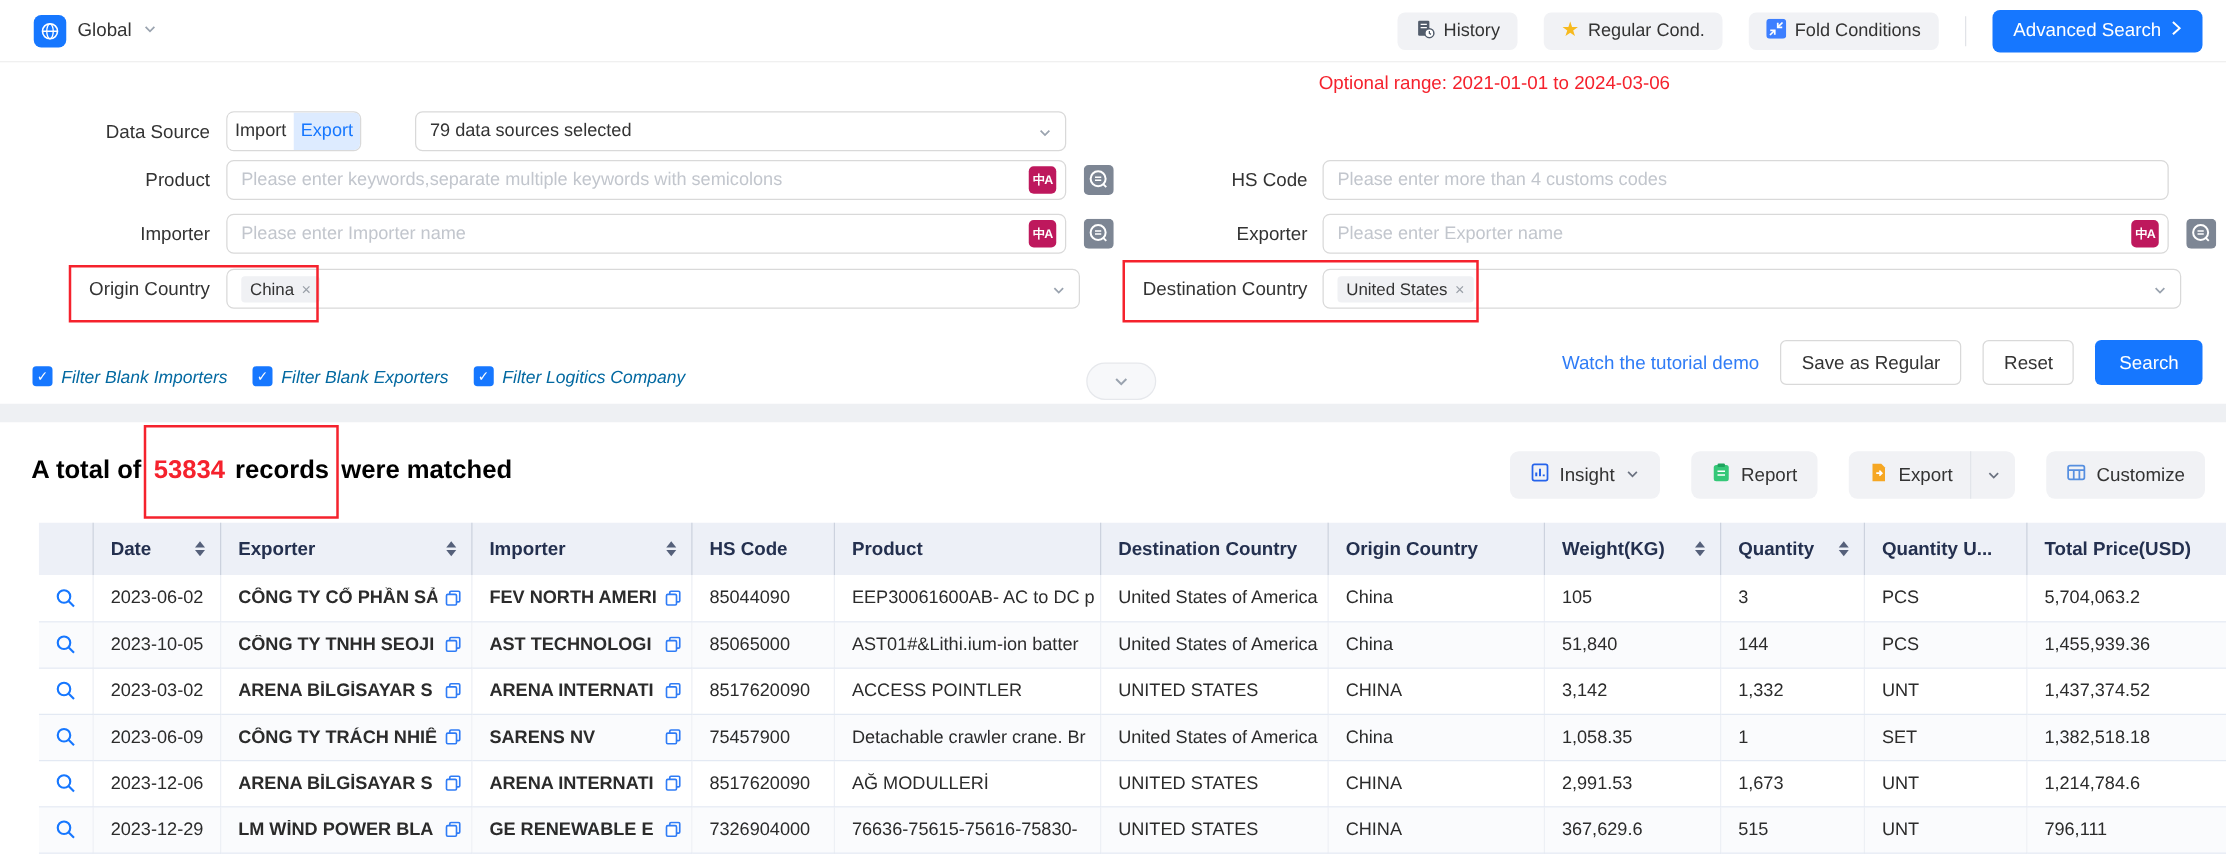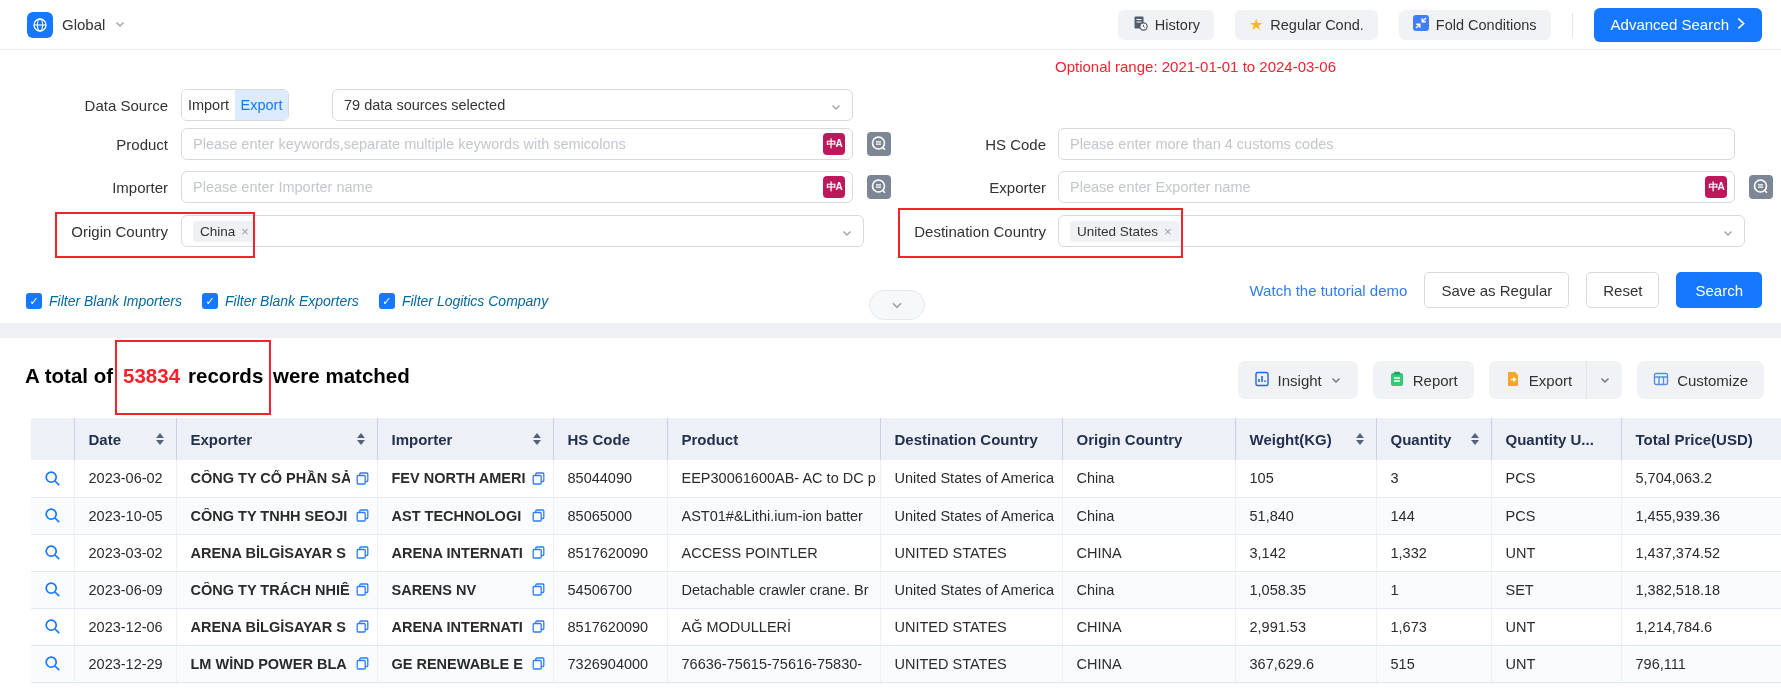--- a/index.html
+++ b/index.html
@@ -92,21 +92,21 @@
 
   
   .results { position:absolute; top:338px; left:0; right:0; height:355px; background:#fff; }
   .total-line { position:absolute; left:25px; top:26px; font-size:20.5px; font-weight:bold; color:#000; white-space:nowrap; }
   .total-count { color:#f5222d; padding:0 8px 0 10px; }
   .hl-wrap { position:relative; display:inline-block; }
   .hl-wrap .anno-box { position:absolute; left:2px; right:-4px; top:-24px; bottom:-27px;
                        border:2px solid #f5222d; }
   .rec-word { padding-right:4px; }
 
-  .res-toolbar { position:absolute; top:23px; right:17px; display:flex; align-items:center; gap:15px;margin-left:21px; }
+  .res-toolbar { position:absolute; top:23px; right:17px; display:flex; align-items:center; gap:25px;margin-left:21px; }
   .tb-pill { height:38px; display:flex; align-items:center; gap:8px; background:#f1f2f5; border:none;
              border-radius:7px; padding:0 16px; font-size:15px; color:#333; cursor:pointer; font-family:inherit; }
   .tb-split { padding-right:0; }
   .tb-split .split-chev { display:flex; align-items:center; justify-content:center; width:36px; height:38px;
                           margin-left:6px; border-left:1px solid #e2e5ea; cursor:pointer; }
 
   
   .tbl-wrap { position:absolute; left:31px; top:80px; width:1750px; height:275px; overflow:hidden; }
   table { border-collapse:collapse; table-layout:fixed; width:1750px; }
   thead th { height:42px; background:#edf0f7; color:#24304f; font-size:15px; font-weight:bold;
@@ -618,21 +618,21 @@
                 <span class="cell-flex">
                   <span class="cell-text">SARENS NV</span>
                   <span class="copy">
                     <svg width="13" height="13" viewBox="0 0 13 13">
                       <rect x="3.8" y="1" width="8" height="8.5" rx="1" fill="none" stroke="#2f7cf6" stroke-width="1.3"></rect>
                       <rect x="1.2" y="3.5" width="8" height="8.5" rx="1" fill="#fff" stroke="#2f7cf6" stroke-width="1.3"></rect>
                     </svg>
                   </span>
                 </span>
               </td>
-              <td>54506700</td>
+              <td>75457900</td>
               <td>Detachable crawler crane. Br</td>
               <td>United States of America</td>
               <td>China</td>
               <td>1,058.35</td>
               <td>1</td>
               <td>SET</td>
               <td>1,382,518.18</td>
             </tr>
             <tr>
               <td class="c-mag"><span class="mag">

